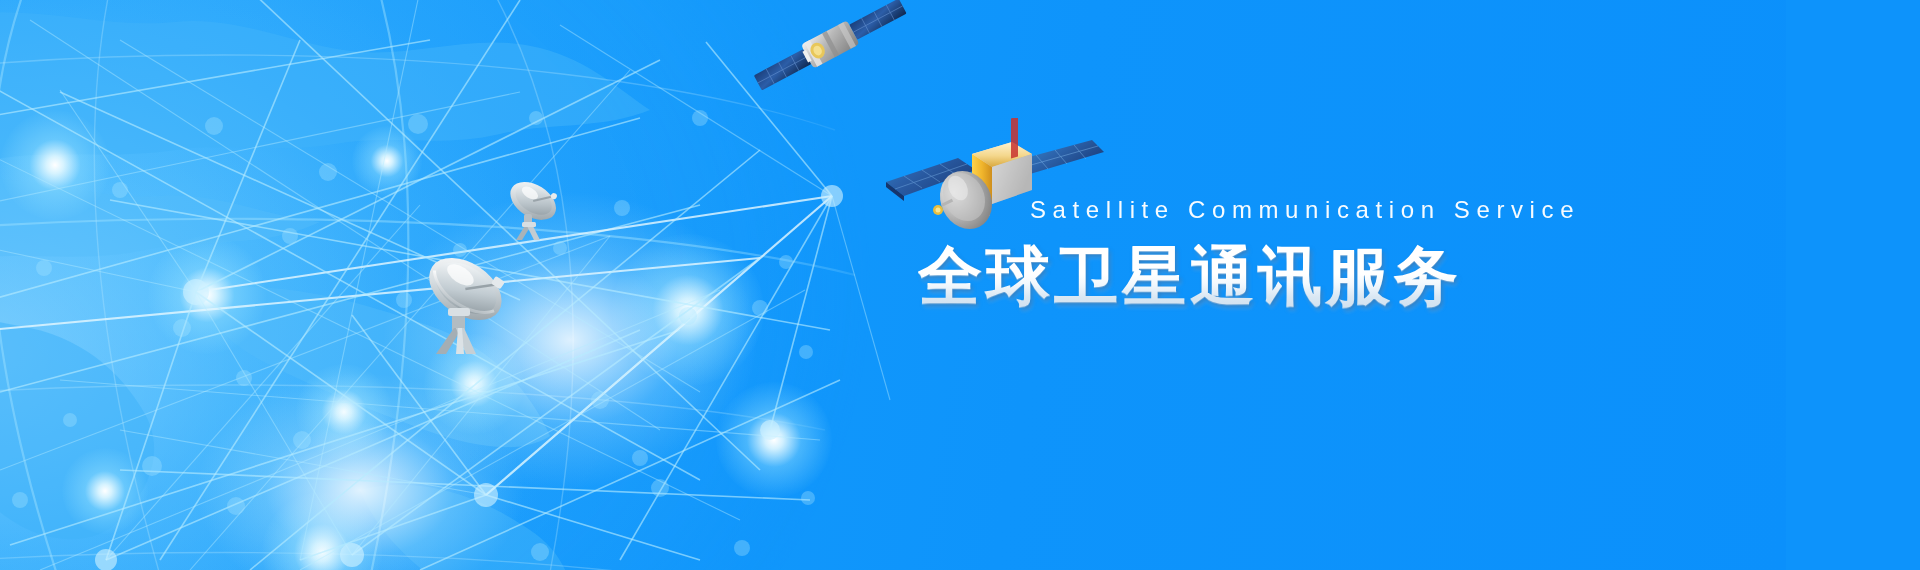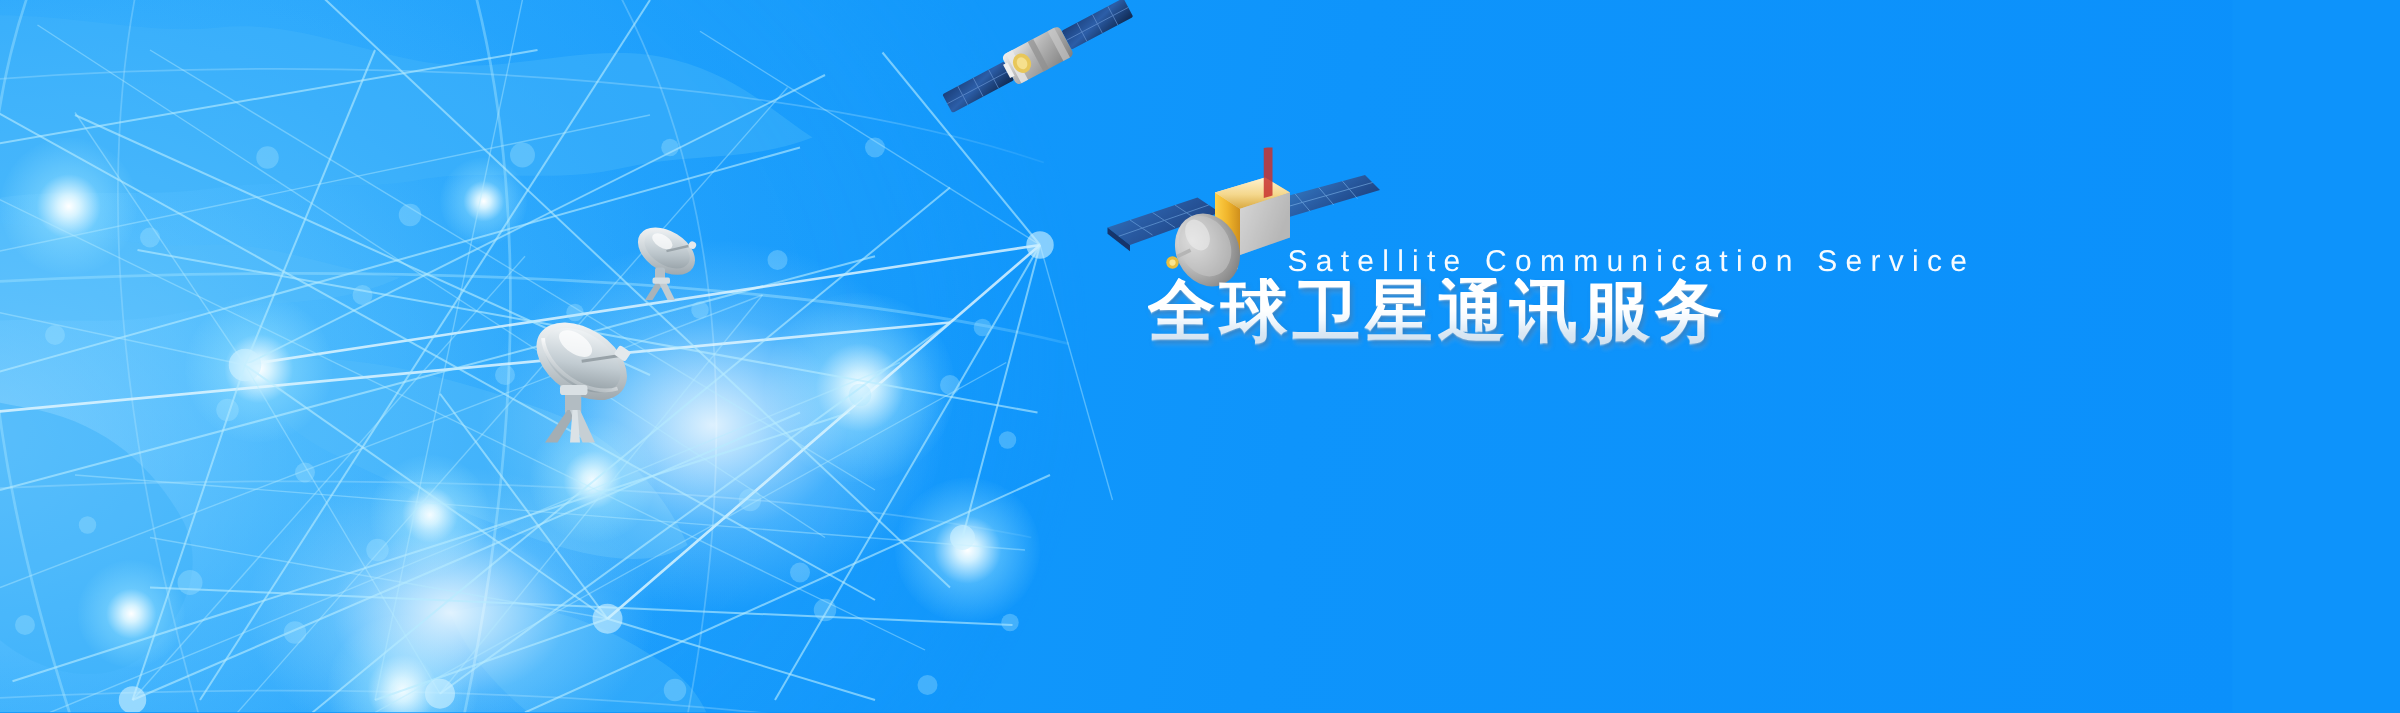--- a/index.html
+++ b/index.html
@@ -77,21 +77,22 @@
     color:#ffffff;
     font-size:24px;
     letter-spacing:6.6px;
     line-height:1;
     padding-left:112px;
     opacity:.97;
     white-space:nowrap;
     font-weight:400;
   }
   .cn{
-    font-size:54px;
+    margin-top:22px;
+    font-size:64px;
     line-height:1.02;
     letter-spacing:4px;
     white-space:nowrap;
     font-weight:700;
     color:#ffffff;
     background:linear-gradient(180deg,#ffffff 0%,#ffffff 46%,#f2f8fd 62%,#d9e7f3 82%,#cfe0ef 100%);
     -webkit-background-clip:text;
             background-clip:text;
     -webkit-text-fill-color:transparent;
     filter:drop-shadow(2px 3px 2px rgba(10,70,130,.42)) drop-shadow(0 1px 0 rgba(255,255,255,.55));

